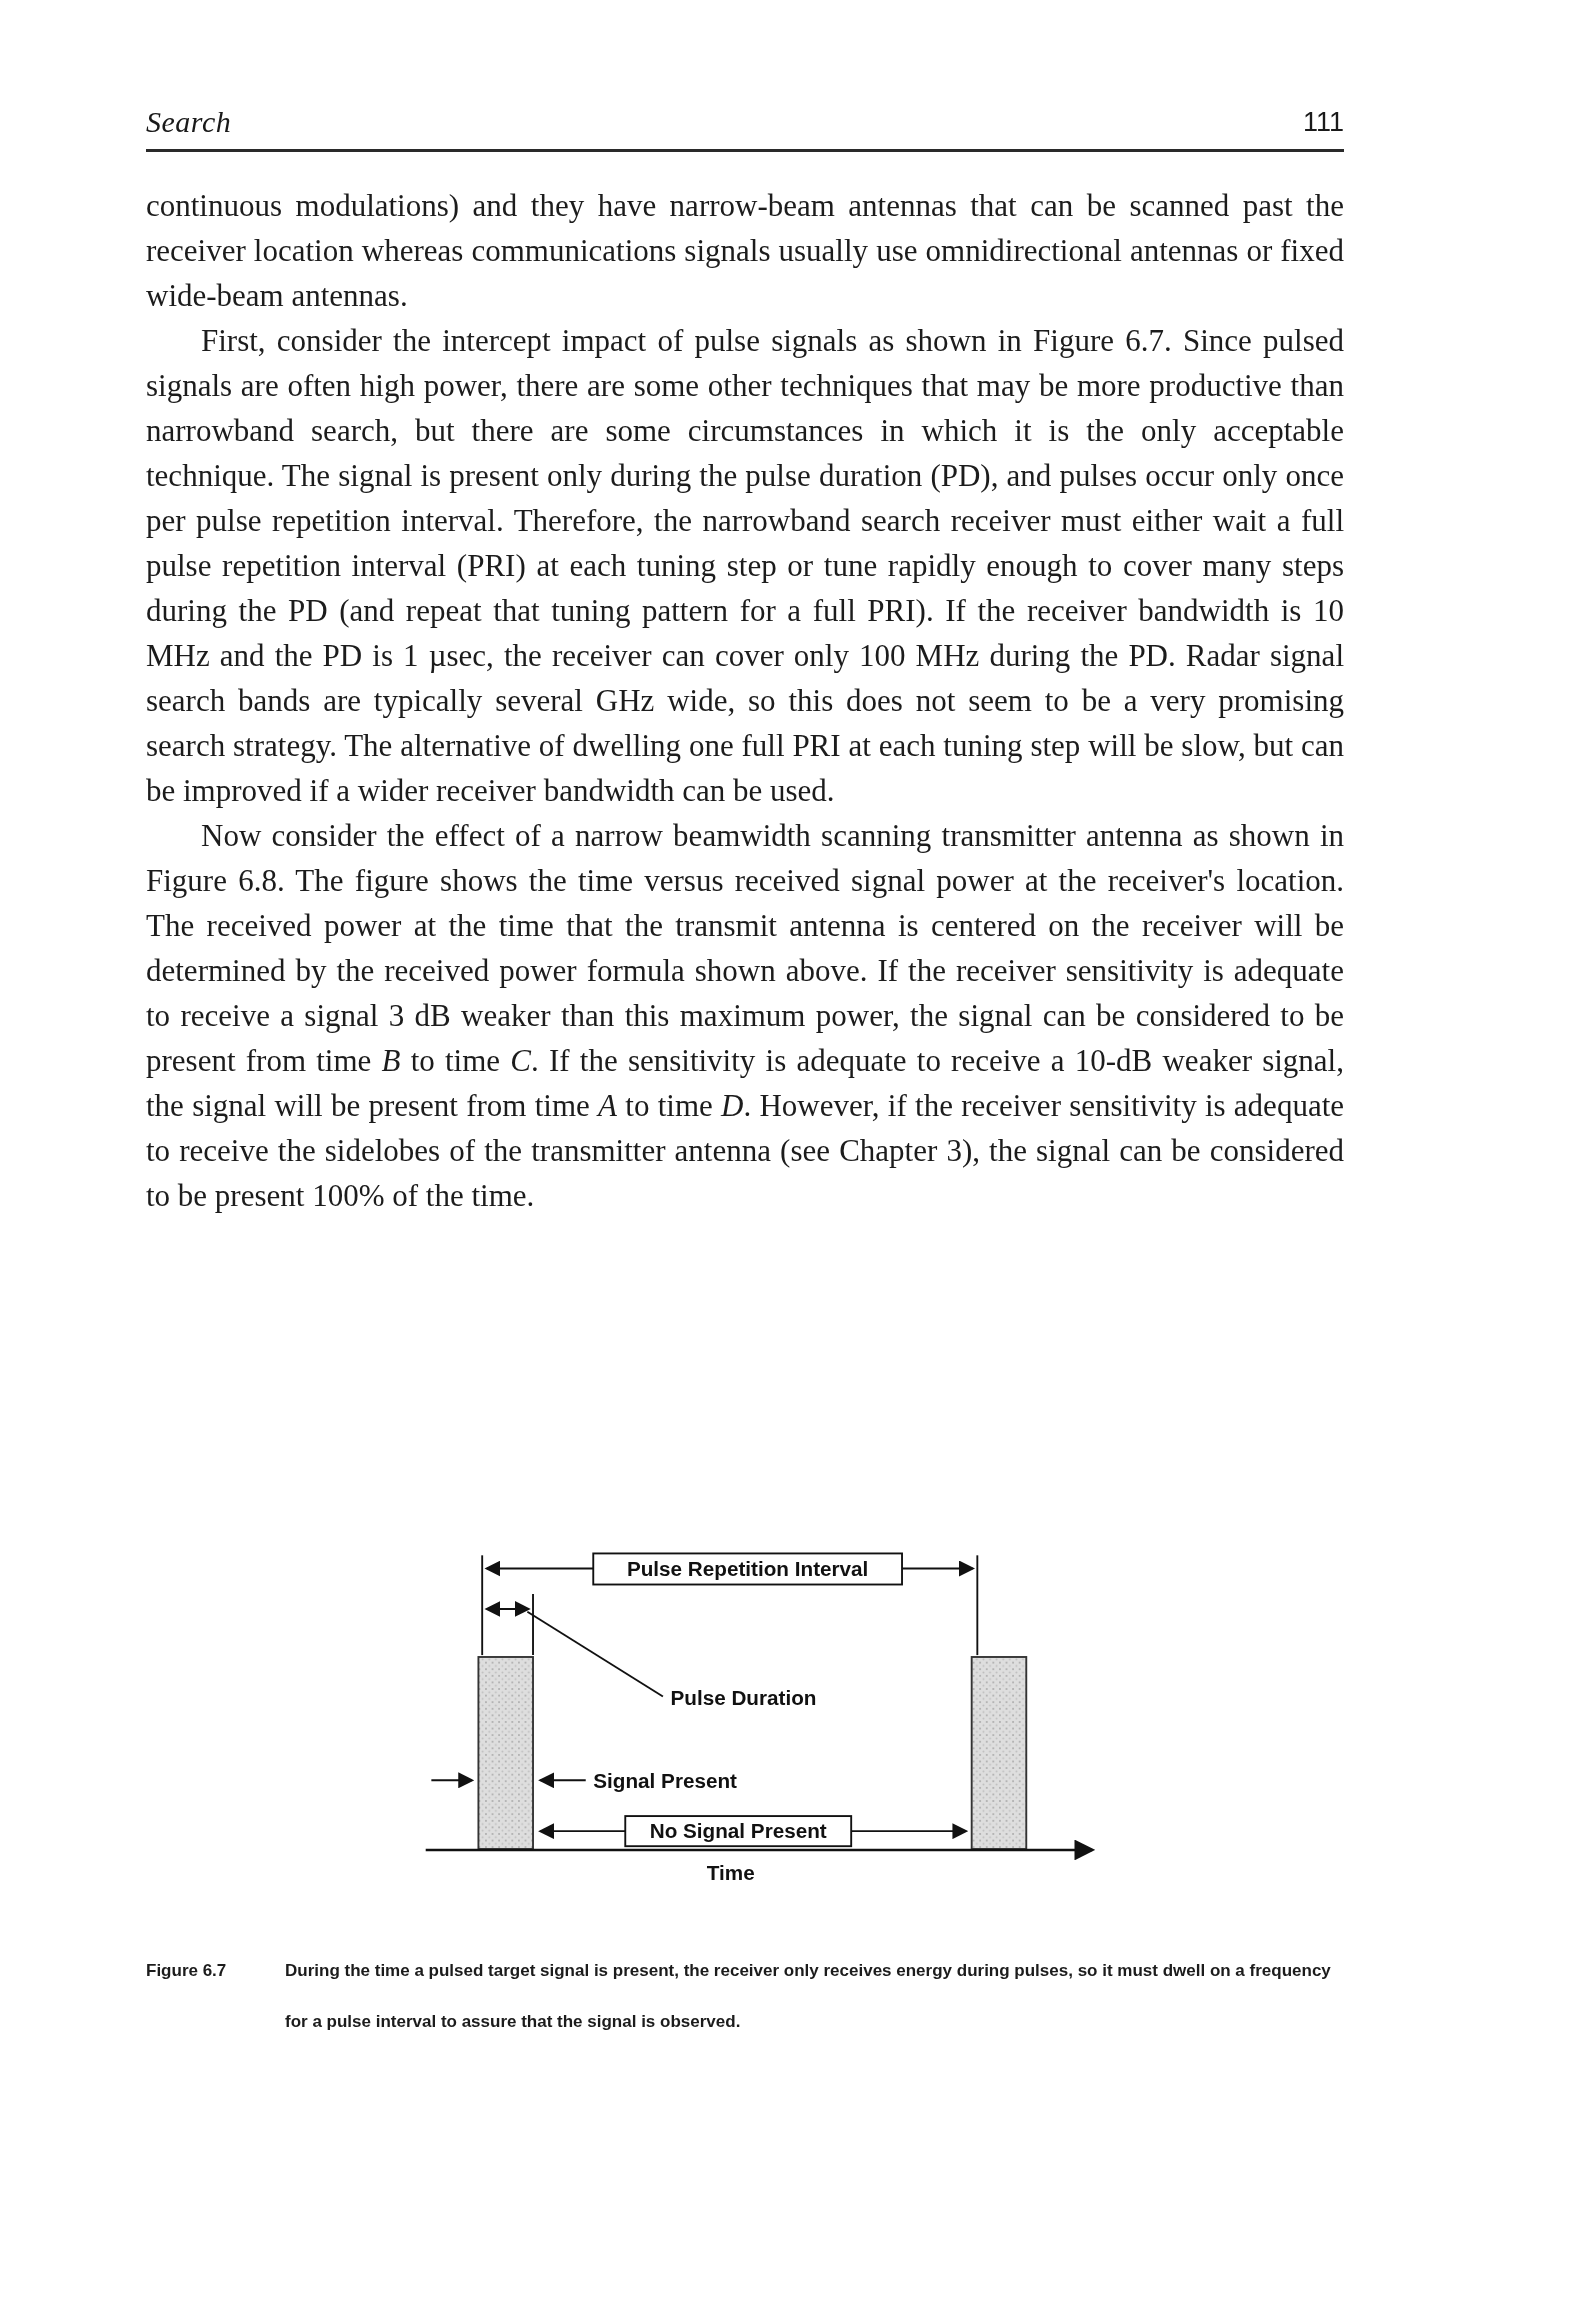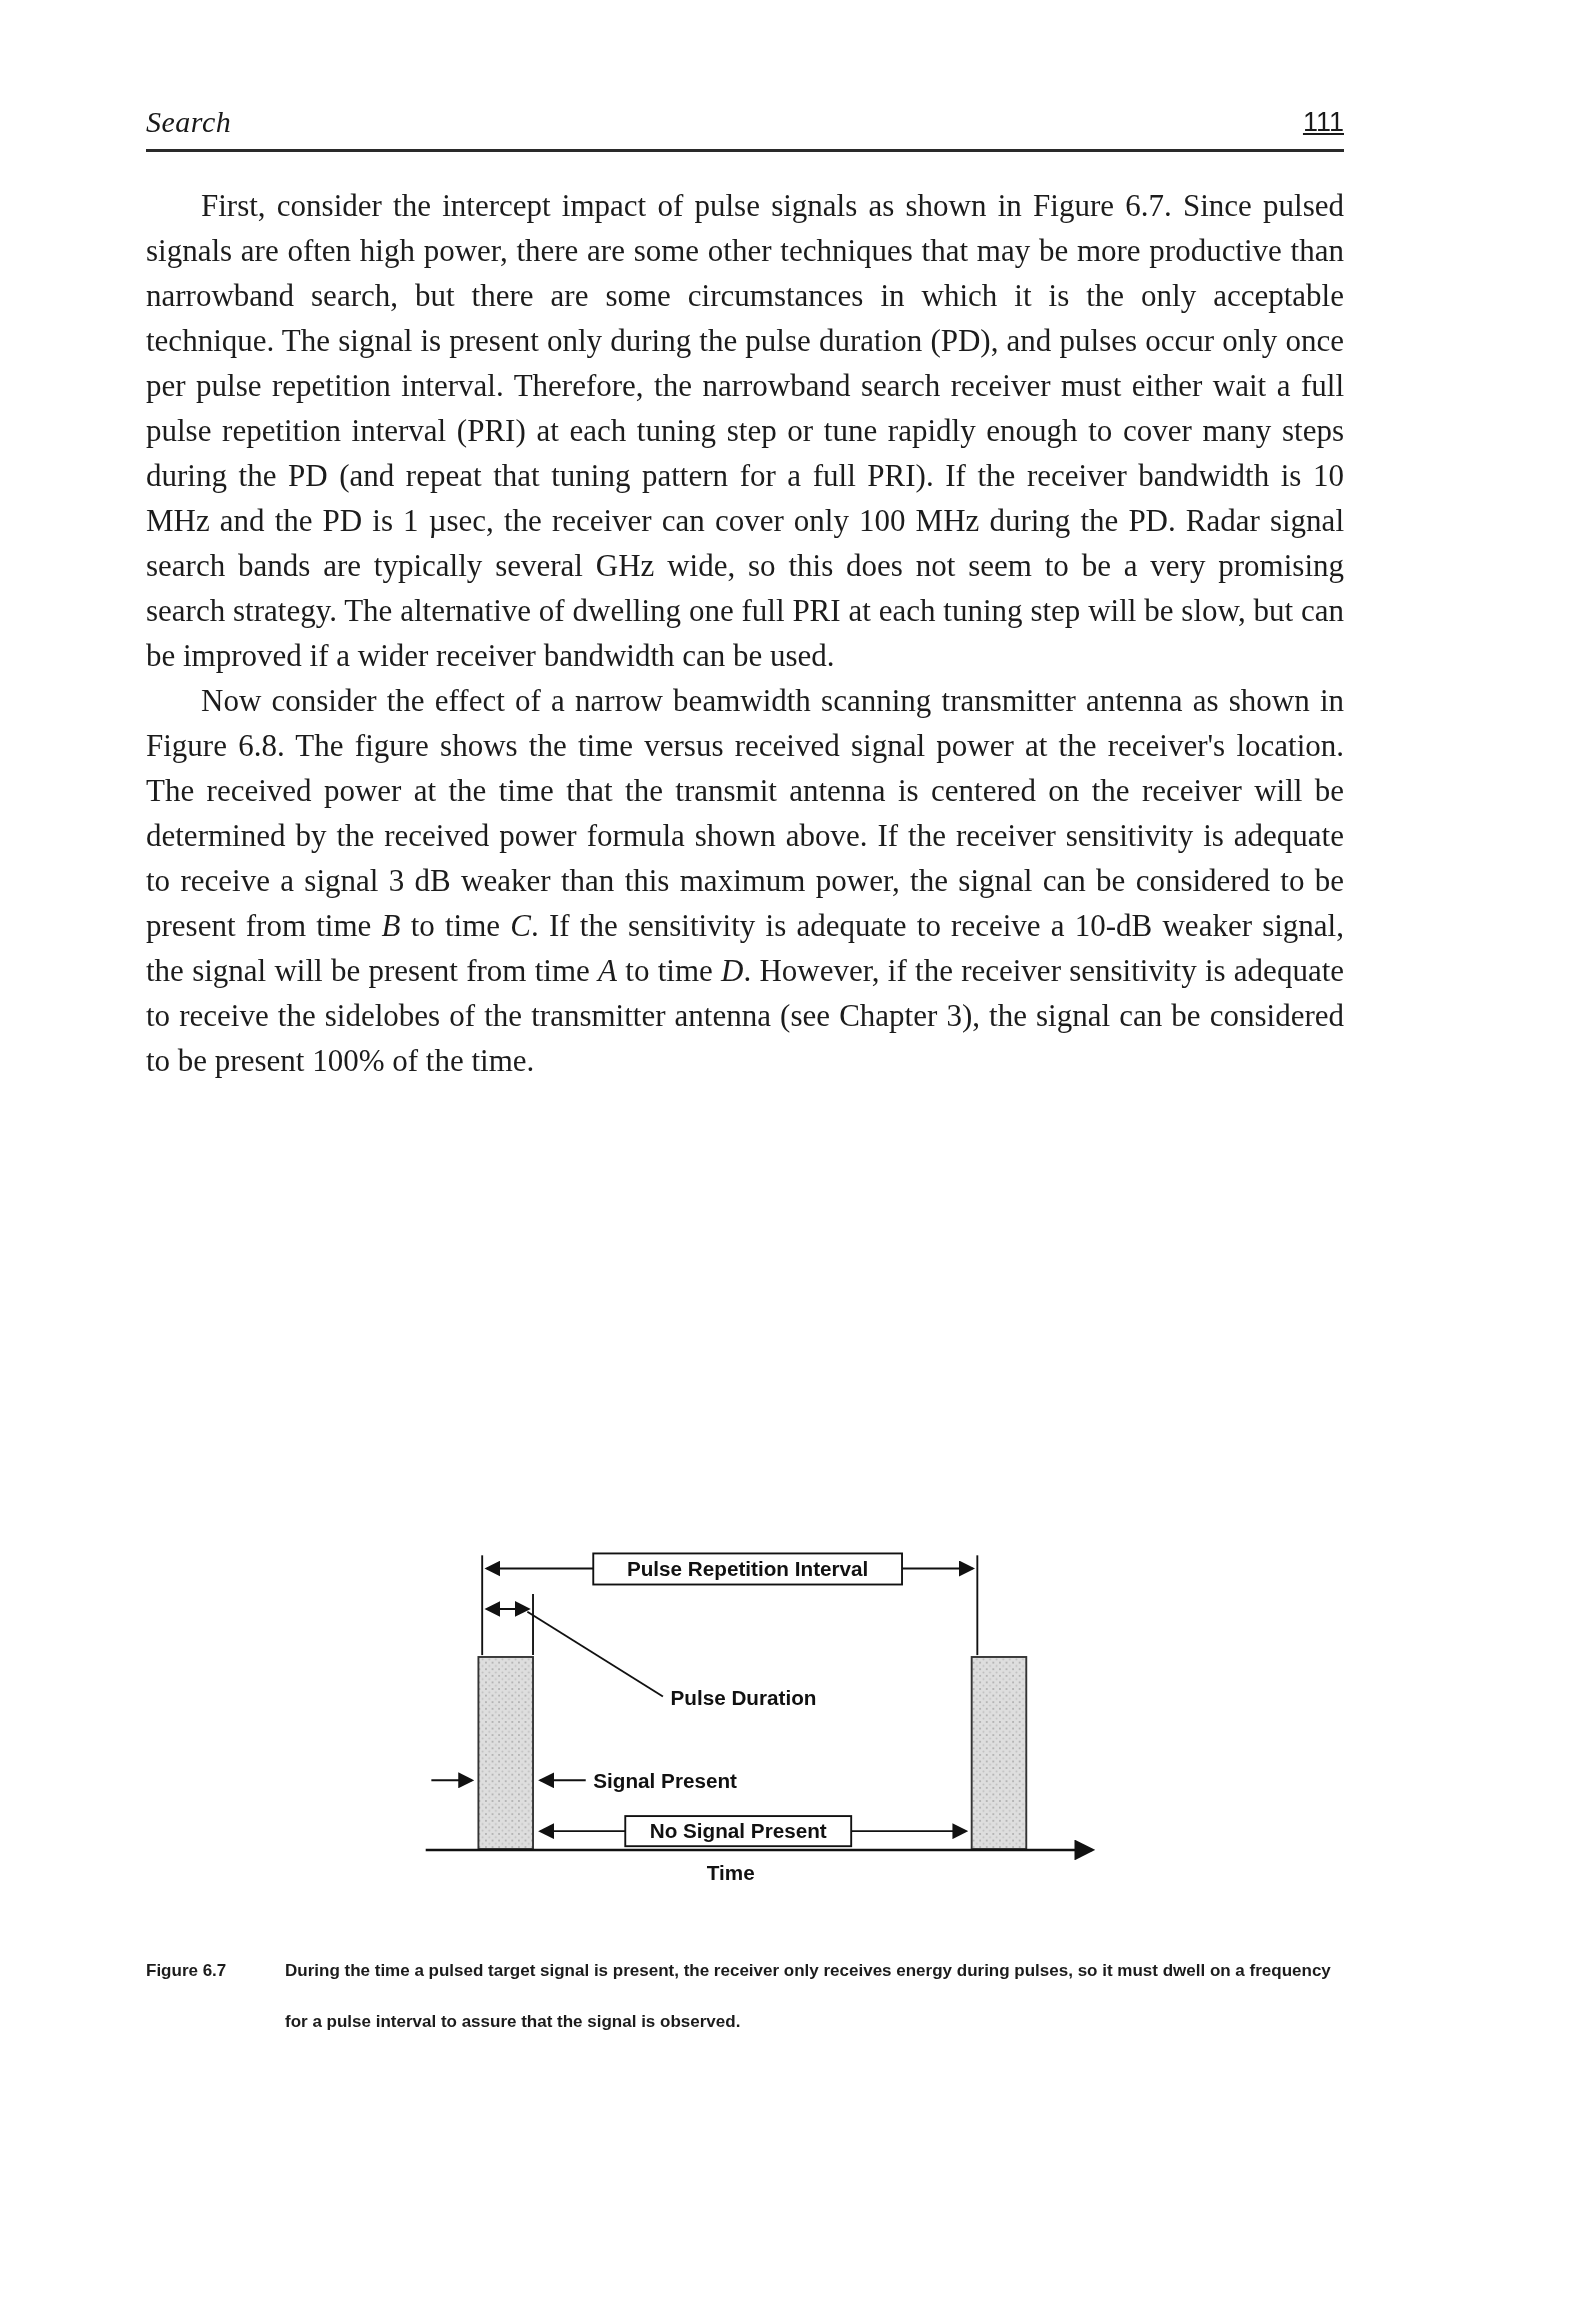--- a/index.html
+++ b/index.html
@@ -26,21 +26,20 @@
       font-style: italic;
       font-size: 30px;
       letter-spacing: 0.5px;
     }
     .page-num {
       position: absolute;
       right: 0;
       top: 1.9px;
       font-size: 27px;
       font-family: "Liberation Sans", sans-serif;
-      text-decoration: underline;
     }
     .rule {
       position: absolute;
       left: 146px;
       top: 149px;
       width: 1198px;
       height: 2.8px;
       background: #2a2a2a;
     }
     .body-text {
@@ -98,20 +97,21 @@
 <div class="page">
 
   <div class="running-header">
     <span class="head-title">Search</span>
     <span class="page-num">111</span>
   </div>
 
   <div class="rule"></div>
 
   <div class="body-text">
+    <p class="para">continuous modulations) and they have narrow-beam antennas that can be scanned past the receiver location whereas communications signals usually use omnidirectional antennas or fixed wide-beam antennas.</p>
     <p class="para indent">First, consider the intercept impact of pulse signals as shown in Figure 6.7. Since pulsed signals are often high power, there are some other techniques that may be more productive than narrowband search, but there are some circumstances in which it is the only acceptable technique. The signal is present only during the pulse duration (PD), and pulses occur only once per pulse repetition interval. Therefore, the narrowband search receiver must either wait a full pulse repetition interval (PRI) at each tuning step or tune rapidly enough to cover many steps during the PD (and repeat that tuning pattern for a full PRI). If the receiver bandwidth is 10 MHz and the PD is 1 µsec, the receiver can cover only 100 MHz during the PD. Radar signal search bands are typically several GHz wide, so this does not seem to be a very promising search strategy. The alternative of dwelling one full PRI at each tuning step will be slow, but can be improved if a wider receiver bandwidth can be used.</p>
     <p class="para indent"><span>Now consider the effect of a narrow beamwidth scanning transmitter antenna as shown in Figure 6.8. The figure shows the time versus received signal power at the receiver's location. The received power at the time that the transmit antenna is centered on the receiver will be determined by the received power formula shown above. If the receiver sensitivity is adequate to receive a signal 3 dB weaker than this maximum power, the signal can be considered to be present from time </span><i>B</i><span> to time </span><i>C</i><span>. If the sensitivity is adequate to receive a 10-dB weaker signal, the signal will be present from time </span><i>A</i><span> to time </span><i>D</i><span>. However, if the receiver sensitivity is adequate to receive the sidelobes of the transmitter antenna (see Chapter 3), the signal can be considered to be present 100% of the time.</span></p>
   </div>
 
   <svg class="diagram" width="706" height="358" viewBox="0 0 750 380" xmlns="http://www.w3.org/2000/svg">
     <defs>
       <pattern id="stipple" width="7" height="7" patternUnits="userSpaceOnUse">
         <rect width="7" height="7" fill="#dedede"></rect>
         <circle cx="2" cy="2" r="1" fill="#a6a6a6"></circle>
         <circle cx="5.5" cy="5.5" r="1" fill="#bdbdbd"></circle>

